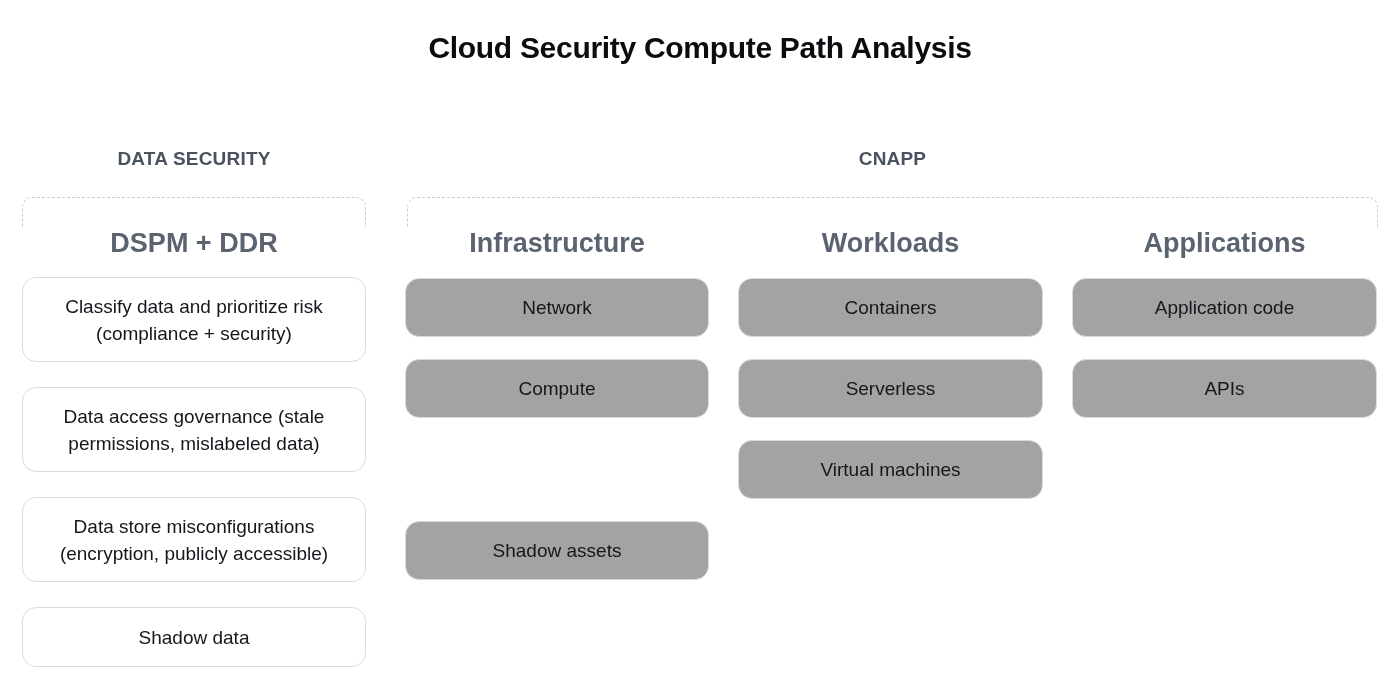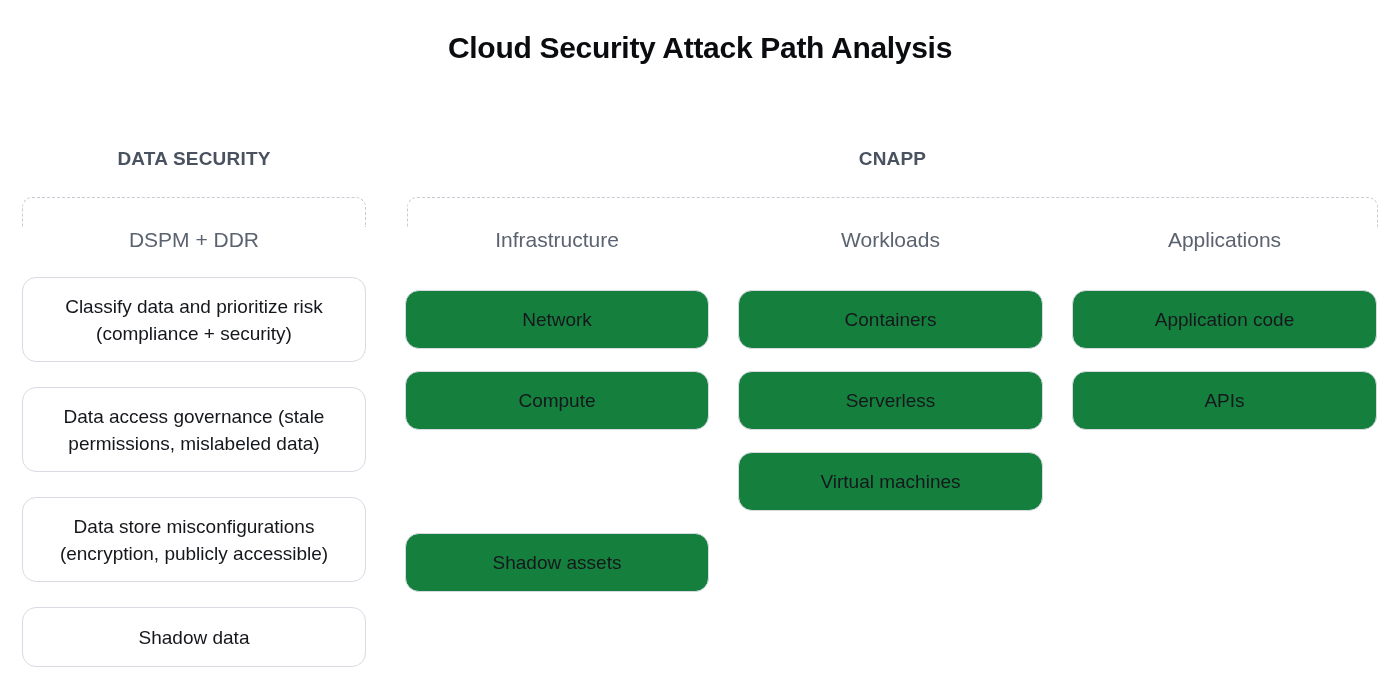--- a/index.html
+++ b/index.html
@@ -45,22 +45,22 @@
     border-bottom: none;
     border-radius: 10px 10px 0 0;
     box-sizing: border-box;
   }
   .ds-bracket { left: 22px; width: 344px; }
   .cnapp-bracket { left: 407px; width: 971px; }
   .sub-header {
     position: absolute;
     top: 228px;
     text-align: center;
-    font-size: 21px;
-    font-weight: 400;
+    font-size: 27px;
+    font-weight: 700;
     color: #5b6370;
   }
   .node {
     position: absolute;
     box-sizing: border-box;
     border-radius: 14px;
     display: flex;
     align-items: center;
     justify-content: center;
     text-align: center;
@@ -69,34 +69,33 @@
     color: #15171c;
     padding: 6px 12px;
   }
   .ds-node {
     left: 22px;
     width: 344px;
     background: #ffffff;
     border: 1.5px solid #d8dbe4;
   }
   .cnapp-node {
-    background: #15803d;
+    background: #a3a3a3;
     border: 1.5px solid #d7dae3;
-    margin-top: 12px;
   }
   .col-infra  { left: 405px;  width: 304px; }
   .col-work   { left: 738px;  width: 305px; }
   .col-apps   { left: 1072px; width: 305px; }
 </style>
 </head>
 <body>
 
 <div class="canvas">
 
-  <div class="title">Cloud Security Attack Path Analysis</div>
+  <div class="title">Cloud Security Compute Path Analysis</div>
 
   <div class="group-header ds-header">DATA SECURITY</div>
   <div class="group-header cnapp-header">CNAPP</div>
 
   <div class="bracket ds-bracket"></div>
   <div class="bracket cnapp-bracket"></div>
 
   <div class="sub-header" style="left:22px; width:344px;">DSPM + DDR</div>
   <div class="sub-header" style="left:405px; width:304px;">Infrastructure</div>
   <div class="sub-header" style="left:738px; width:305px;">Workloads</div>

